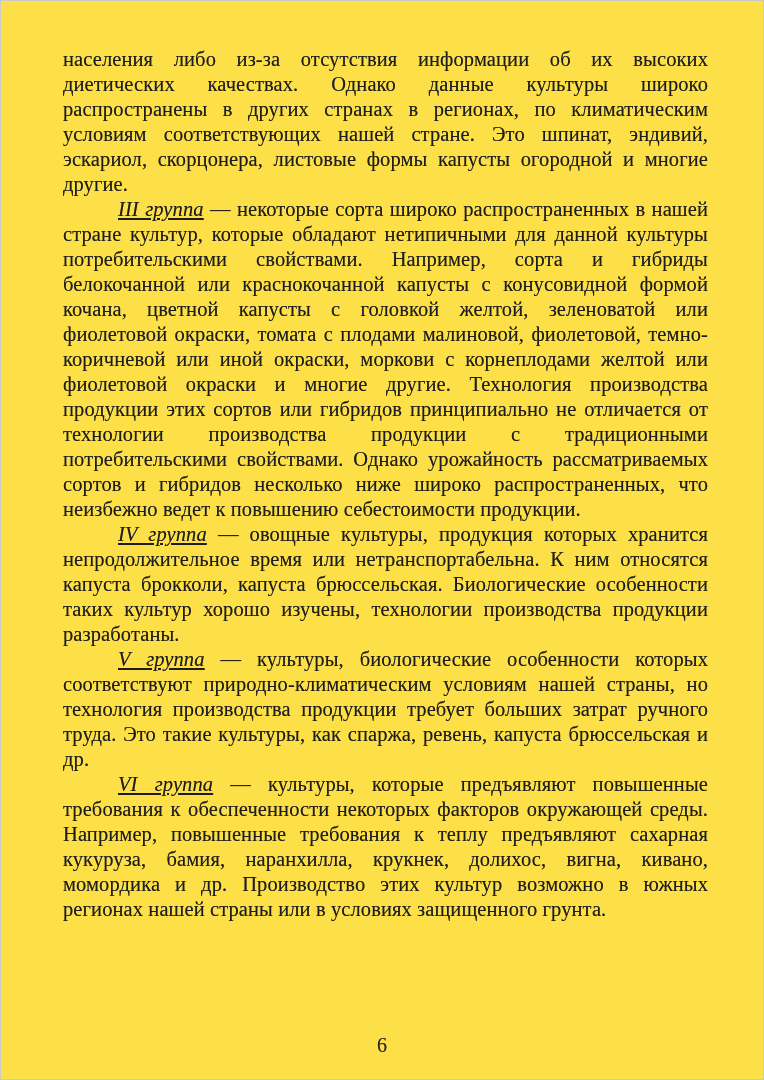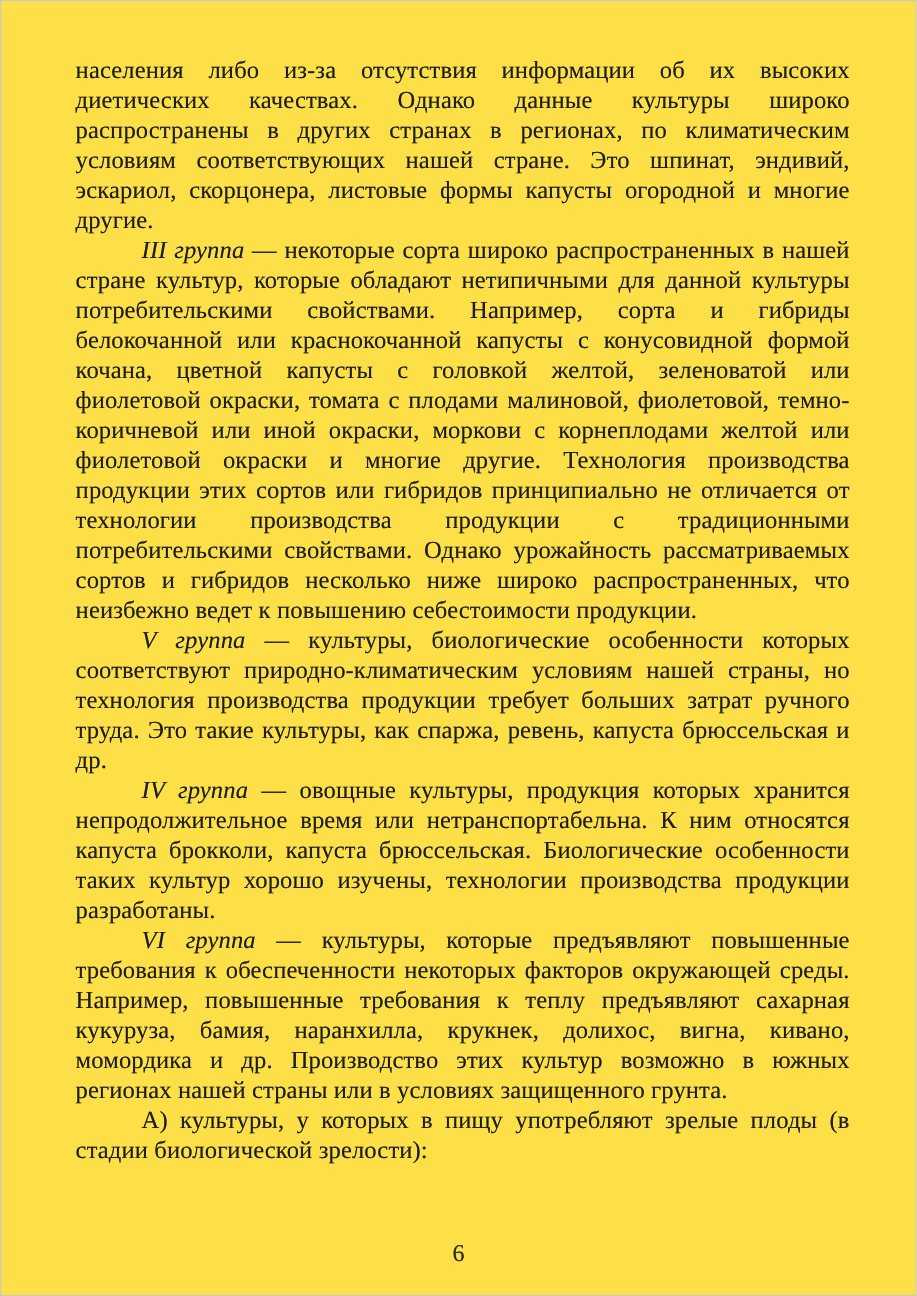--- a/index.html
+++ b/index.html
@@ -32,38 +32,38 @@
   .text-block p {
     margin: 0;
     padding: 0;
     text-indent: 0;
   }
   .text-block p.indent {
     text-indent: 55px;
   }
   .lead {
     font-style: italic;
+    text-decoration: underline;
   }
   .page-number {
     position: absolute;
     left: 0;
     right: 0;
     top: 1033px;
     text-align: center;
     font-size: 20px;
     color: #2a2a2a;
     text-shadow: 0 0 0.5px rgba(40,40,40,0.5);
   }
 </style>
 </head>
 <body>
 
 <div class="page">
   <div class="text-block">
     <p class="para"><span>населения либо из-за отсутствия информации об их высоких диетических качествах. Однако данные культуры широко распространены в других странах в регионах, по климатическим условиям соответствующих нашей стране. Это шпинат, эндивий, эскариол, скорцонера, листовые формы капусты огородной и многие другие.</span></p>
     <p class="para indent"><i class="lead">III группа</i><span> — некоторые сорта широко распространенных в нашей стране культур, которые обладают нетипичными для данной культуры потребительскими свойствами. Например, сорта и гибриды белокочанной или краснокочанной капусты с конусовидной формой кочана, цветной капусты с головкой желтой, зеленоватой или фиолетовой окраски, томата с плодами малиновой, фиолетовой, темно-коричневой или иной окраски, моркови с корнеплодами желтой или фиолетовой окраски и многие другие. Технология производства продукции этих сортов или гибридов принципиально не отличается от технологии производства продукции с традиционными потребительскими свойствами. Однако урожайность рассматриваемых сортов и гибридов несколько ниже широко распространенных, что неизбежно ведет к повышению себестоимости продукции.</span></p>
+    <p class="para indent"><i class="lead">IV группа</i><span> — овощные культуры, продукция которых хранится непродолжительное время или нетранспортабельна. К ним относятся капуста брокколи, капуста брюссельская. Биологические особенности таких культур хорошо изучены, технологии производства продукции разработаны.</span></p>
     <p class="para indent"><i class="lead">V группа</i><span> — культуры, биологические особенности которых соответствуют природно-климатическим условиям нашей страны, но технология производства продукции требует больших затрат ручного труда. Это такие культуры, как спаржа, ревень, капуста брюссельская и др.</span></p>
-    <p class="para indent"><i class="lead">IV группа</i><span> — овощные культуры, продукция которых хранится непродолжительное время или нетранспортабельна. К ним относятся капуста брокколи, капуста брюссельская. Биологические особенности таких культур хорошо изучены, технологии производства продукции разработаны.</span></p>
     <p class="para indent"><i class="lead">VI группа</i><span> — культуры, которые предъявляют повышенные требования к обеспеченности некоторых факторов окружающей среды. Например, повышенные требования к теплу предъявляют сахарная кукуруза, бамия, наранхилла, крукнек, долихос, вигна, кивано, момордика и др. Производство этих культур возможно в южных регионах нашей страны или в условиях защищенного грунта.</span></p>
-    <p class="para indent"><span>А) культуры, у которых в пищу употребляют зрелые плоды (в стадии биологической зрелости):</span></p>
   </div>
   <div class="page-number">6</div>
 </div>
 
 </body></html>

